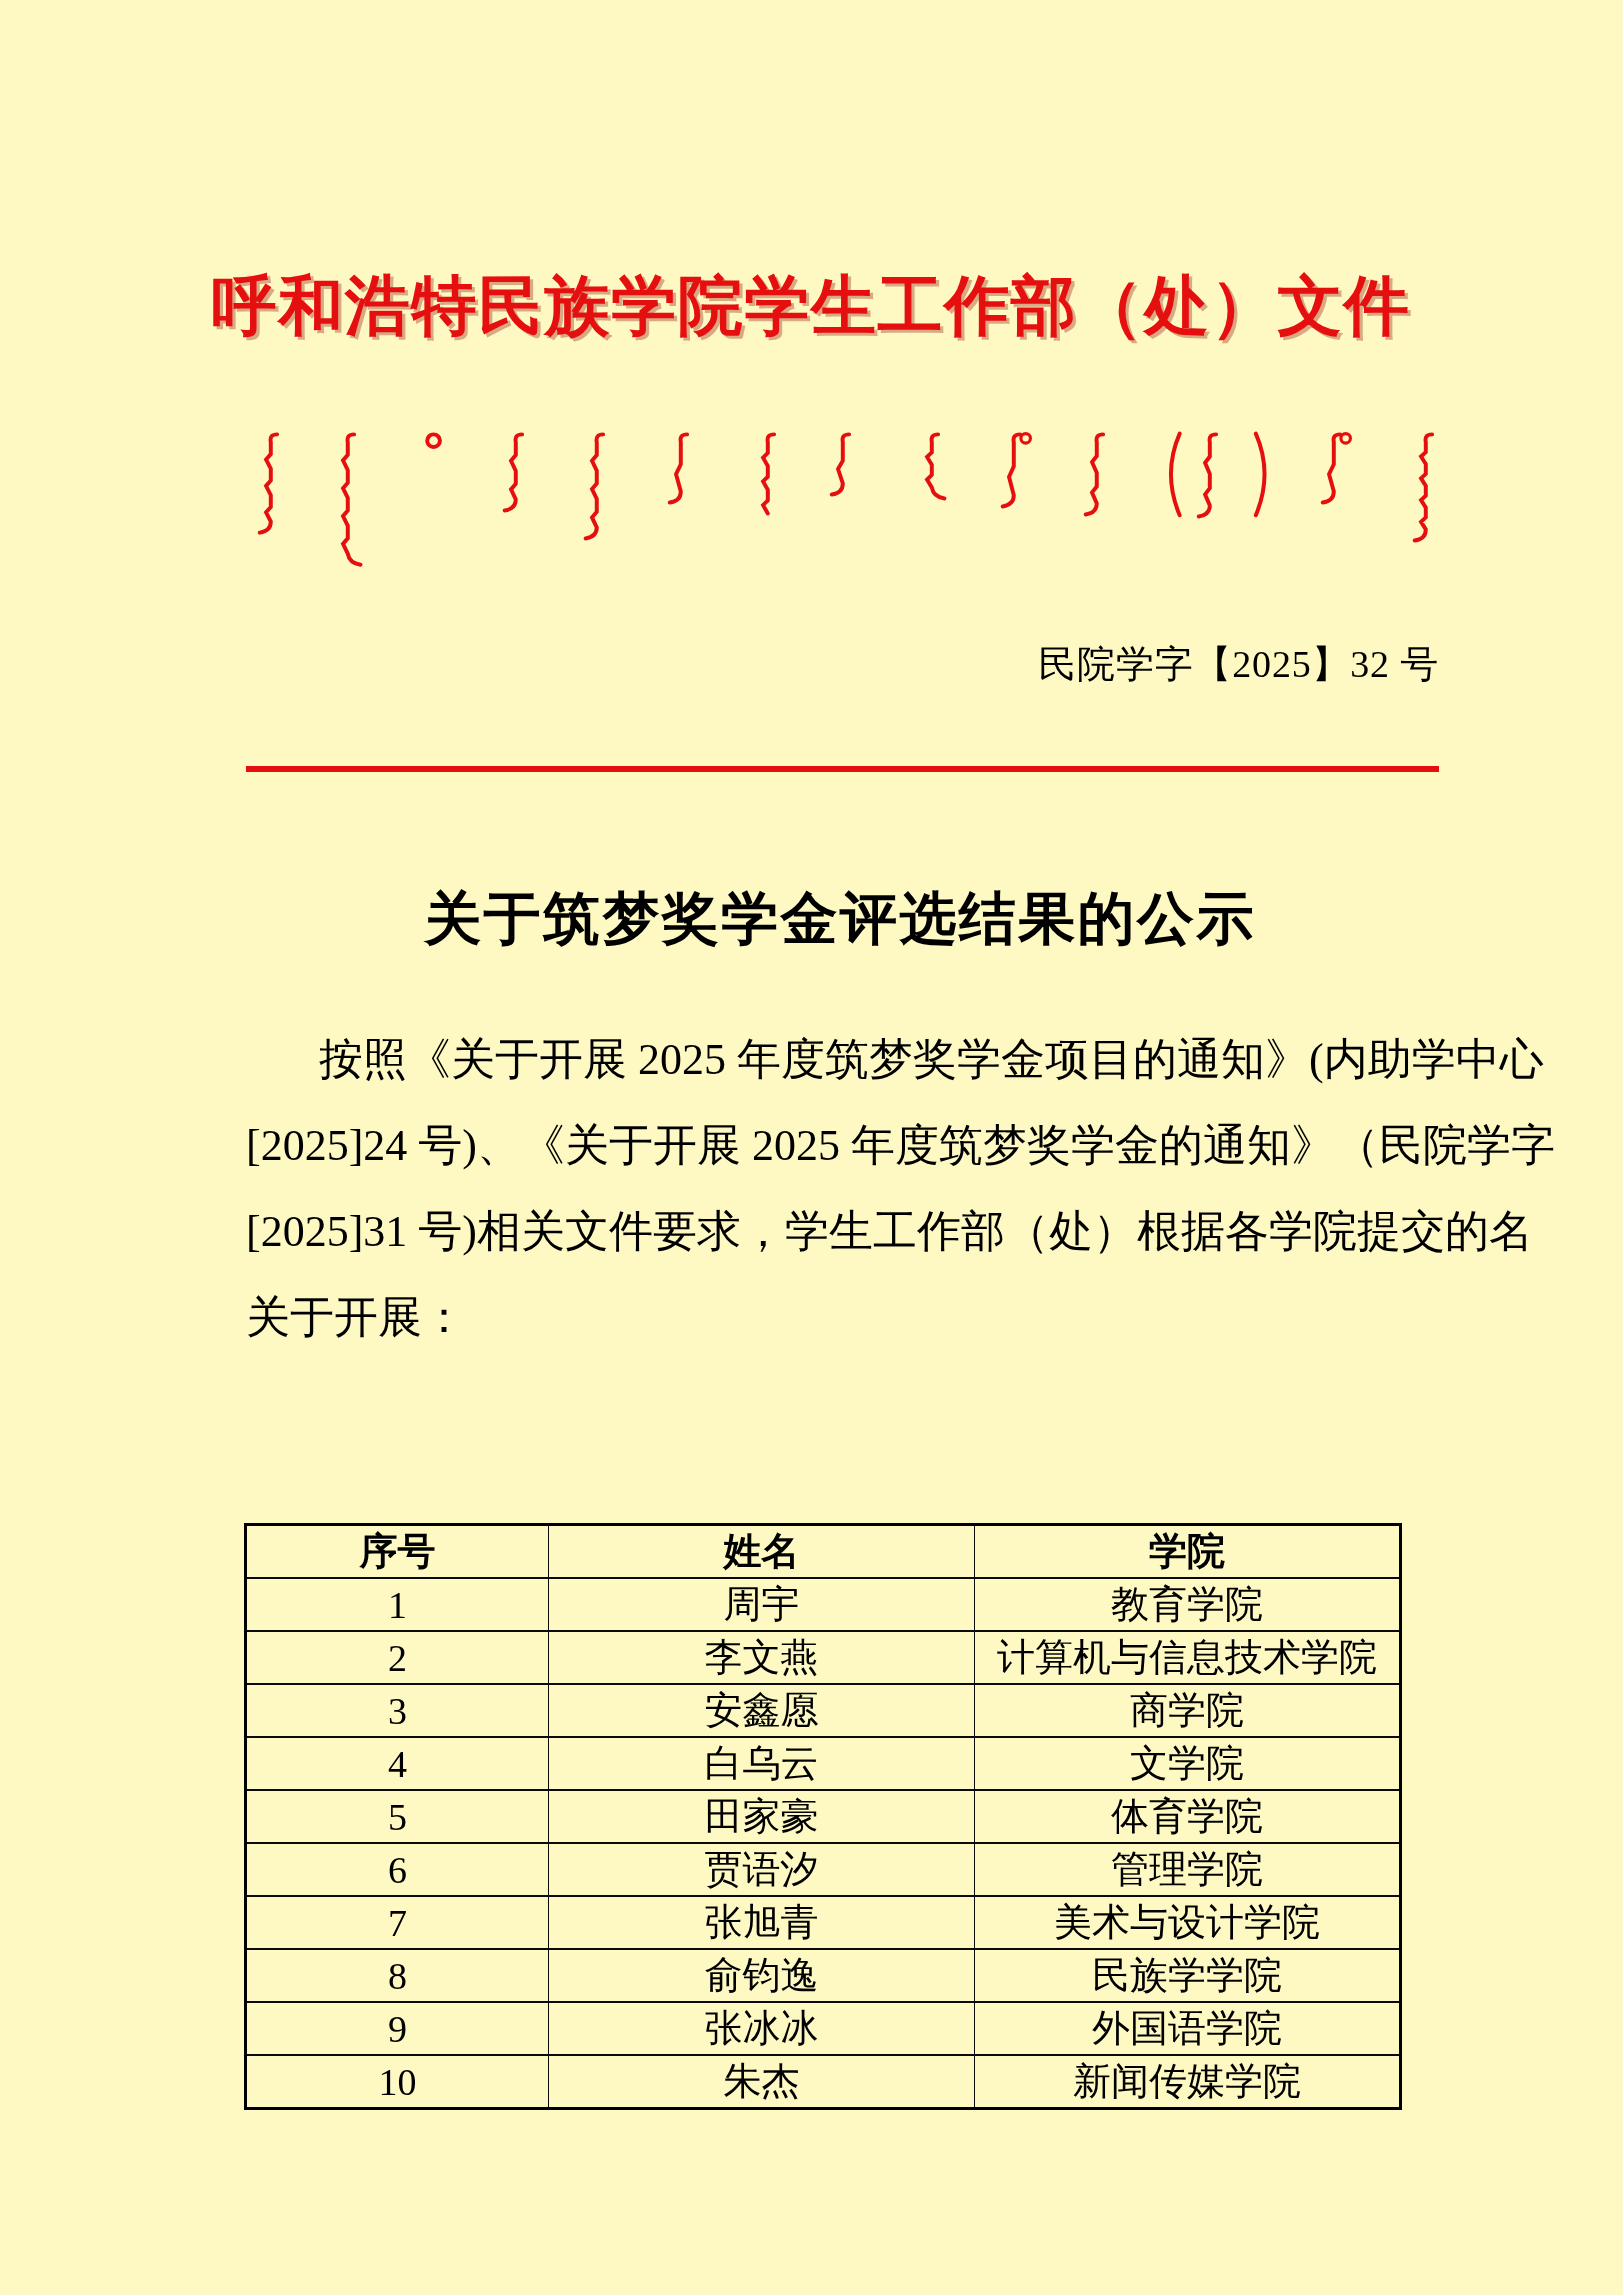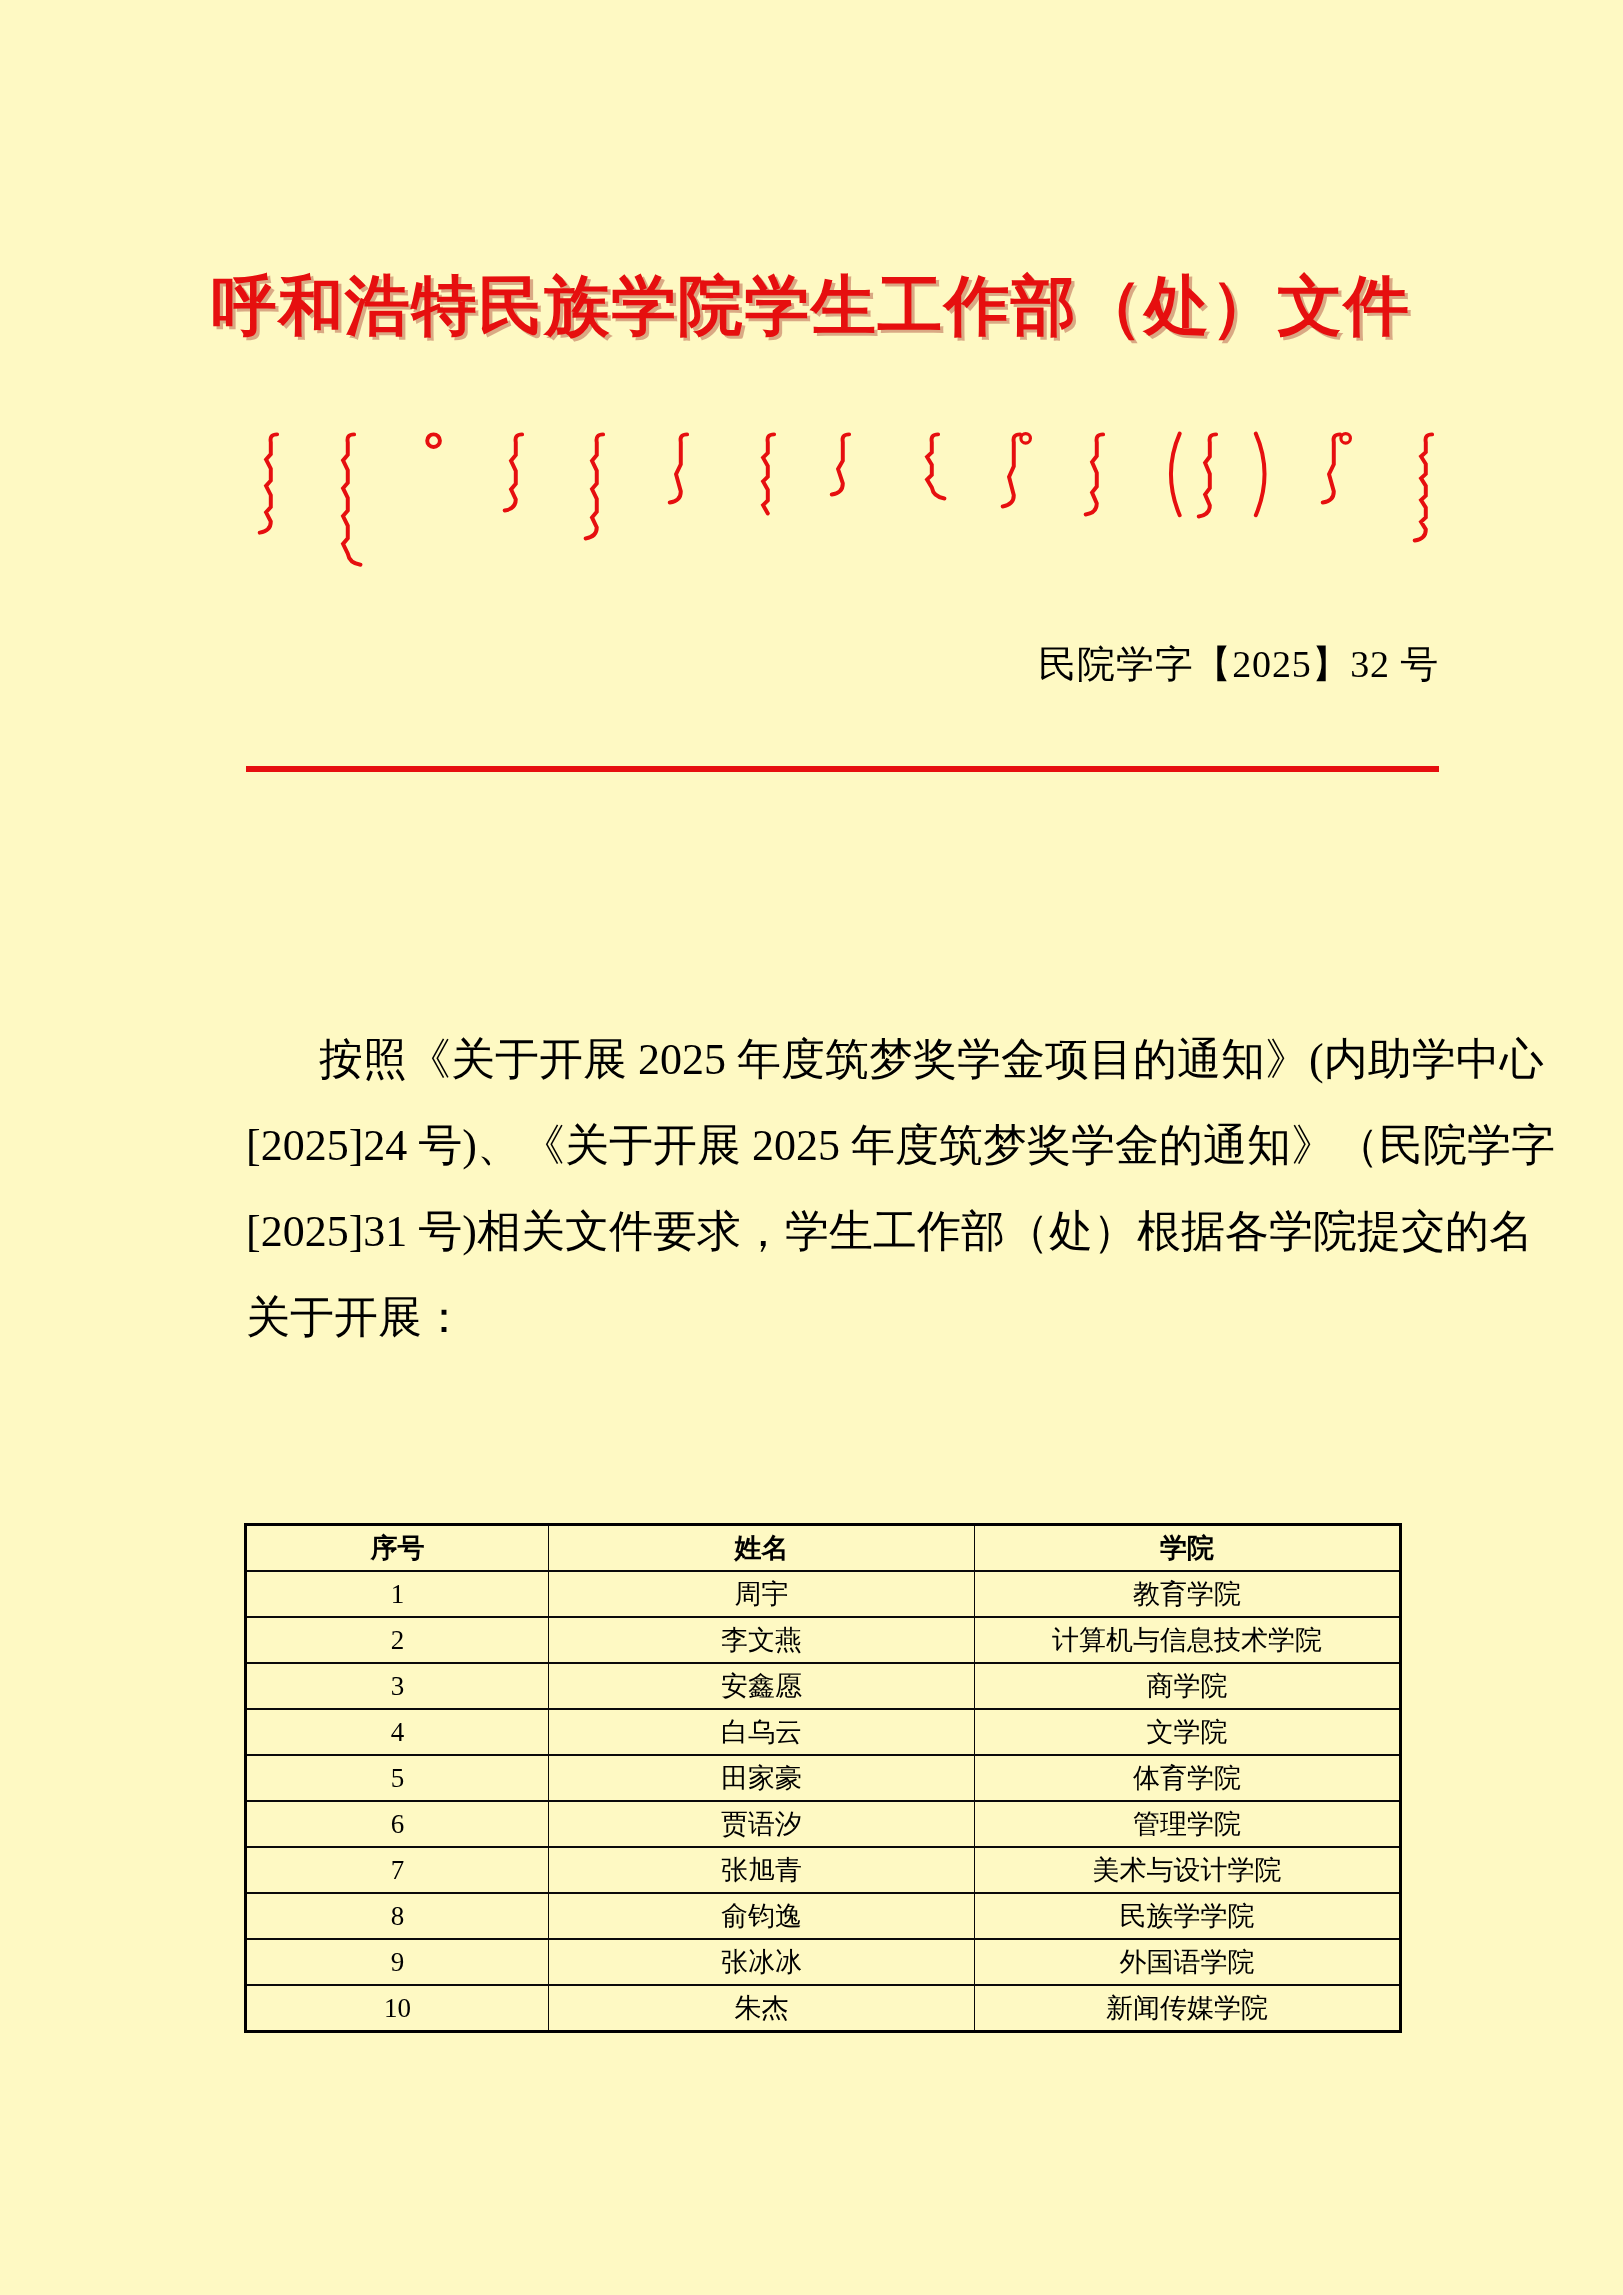--- a/index.html
+++ b/index.html
@@ -14,21 +14,21 @@
         font-size:38px;letter-spacing:0.8px;}
   .red-rule{position:absolute;top:766px;left:246px;width:1193px;height:6.3px;background:#e60f0f;}
   .notice-title{position:absolute;top:881px;left:214px;width:1252px;text-align:center;
         font-size:57px;font-weight:bold;letter-spacing:2.4px;white-space:nowrap;}
   .body-paragraph{position:absolute;top:1017px;left:246px;width:1194px;font-size:44px;}
   .body-paragraph .line{height:86px;line-height:86px;text-align:justify;text-align-last:justify;
         white-space:nowrap;}
   .body-paragraph .line.indent{padding-left:73px;}
   .body-paragraph .line.last{text-align-last:left;}
   table.awardees{position:absolute;left:244px;top:1523px;width:1154px;border-collapse:collapse;
-        table-layout:fixed;font-size:27px;}
+        table-layout:fixed;font-size:38px;}
   table.awardees th,table.awardees td{border:1.6px solid #0a0a0a;border-top-width:2.4px;border-bottom-width:2.4px;
         text-align:center;vertical-align:middle;padding:0;height:44px;overflow:hidden;}
   table.awardees{border:3.2px solid #000;}
   table.awardees thead th{height:44px;font-weight:bold;}
 </style>
 </head>
 <body>
 
 <div class="page">
 
@@ -84,20 +84,21 @@
       </svg>
       <svg width="35" height="133" style="left: 1417px;" viewBox="0 0 44 168">
         <path d="M19,3 Q9,3 11,13 l0,12.4 l-6,5.5 l6,9.6 l0,12.4 l-6,5.5 l6,9.6 l0,12.4 l-6,5.5 l6,9.6 l0,12.4 l-6,5.5 l6,9.6 q0,12 -14,14" fill="none" stroke="#e60f0f" stroke-width="5" stroke-linecap="round"></path>
       </svg>
     </div>
 
   <div class="doc-number">民院学字【2025】32 号</div>
 
   <div class="red-rule"></div>
 
+  <div class="notice-title">关于筑梦奖学金评选结果的公示</div>
 
   <div class="body-paragraph">
       <div class="line indent">按照《关于开展 2025 年度筑梦奖学金项目的通知》(内助学中心</div>
       <div class="line">[2025]24 号)、《关于开展 2025 年度筑梦奖学金的通知》（民院学字</div>
       <div class="line">[2025]31 号)相关文件要求，学生工作部（处）根据各学院提交的名</div>
       <div class="line last">关于开展：</div>
     </div>
 
   <table class="awardees">
     <colgroup>

